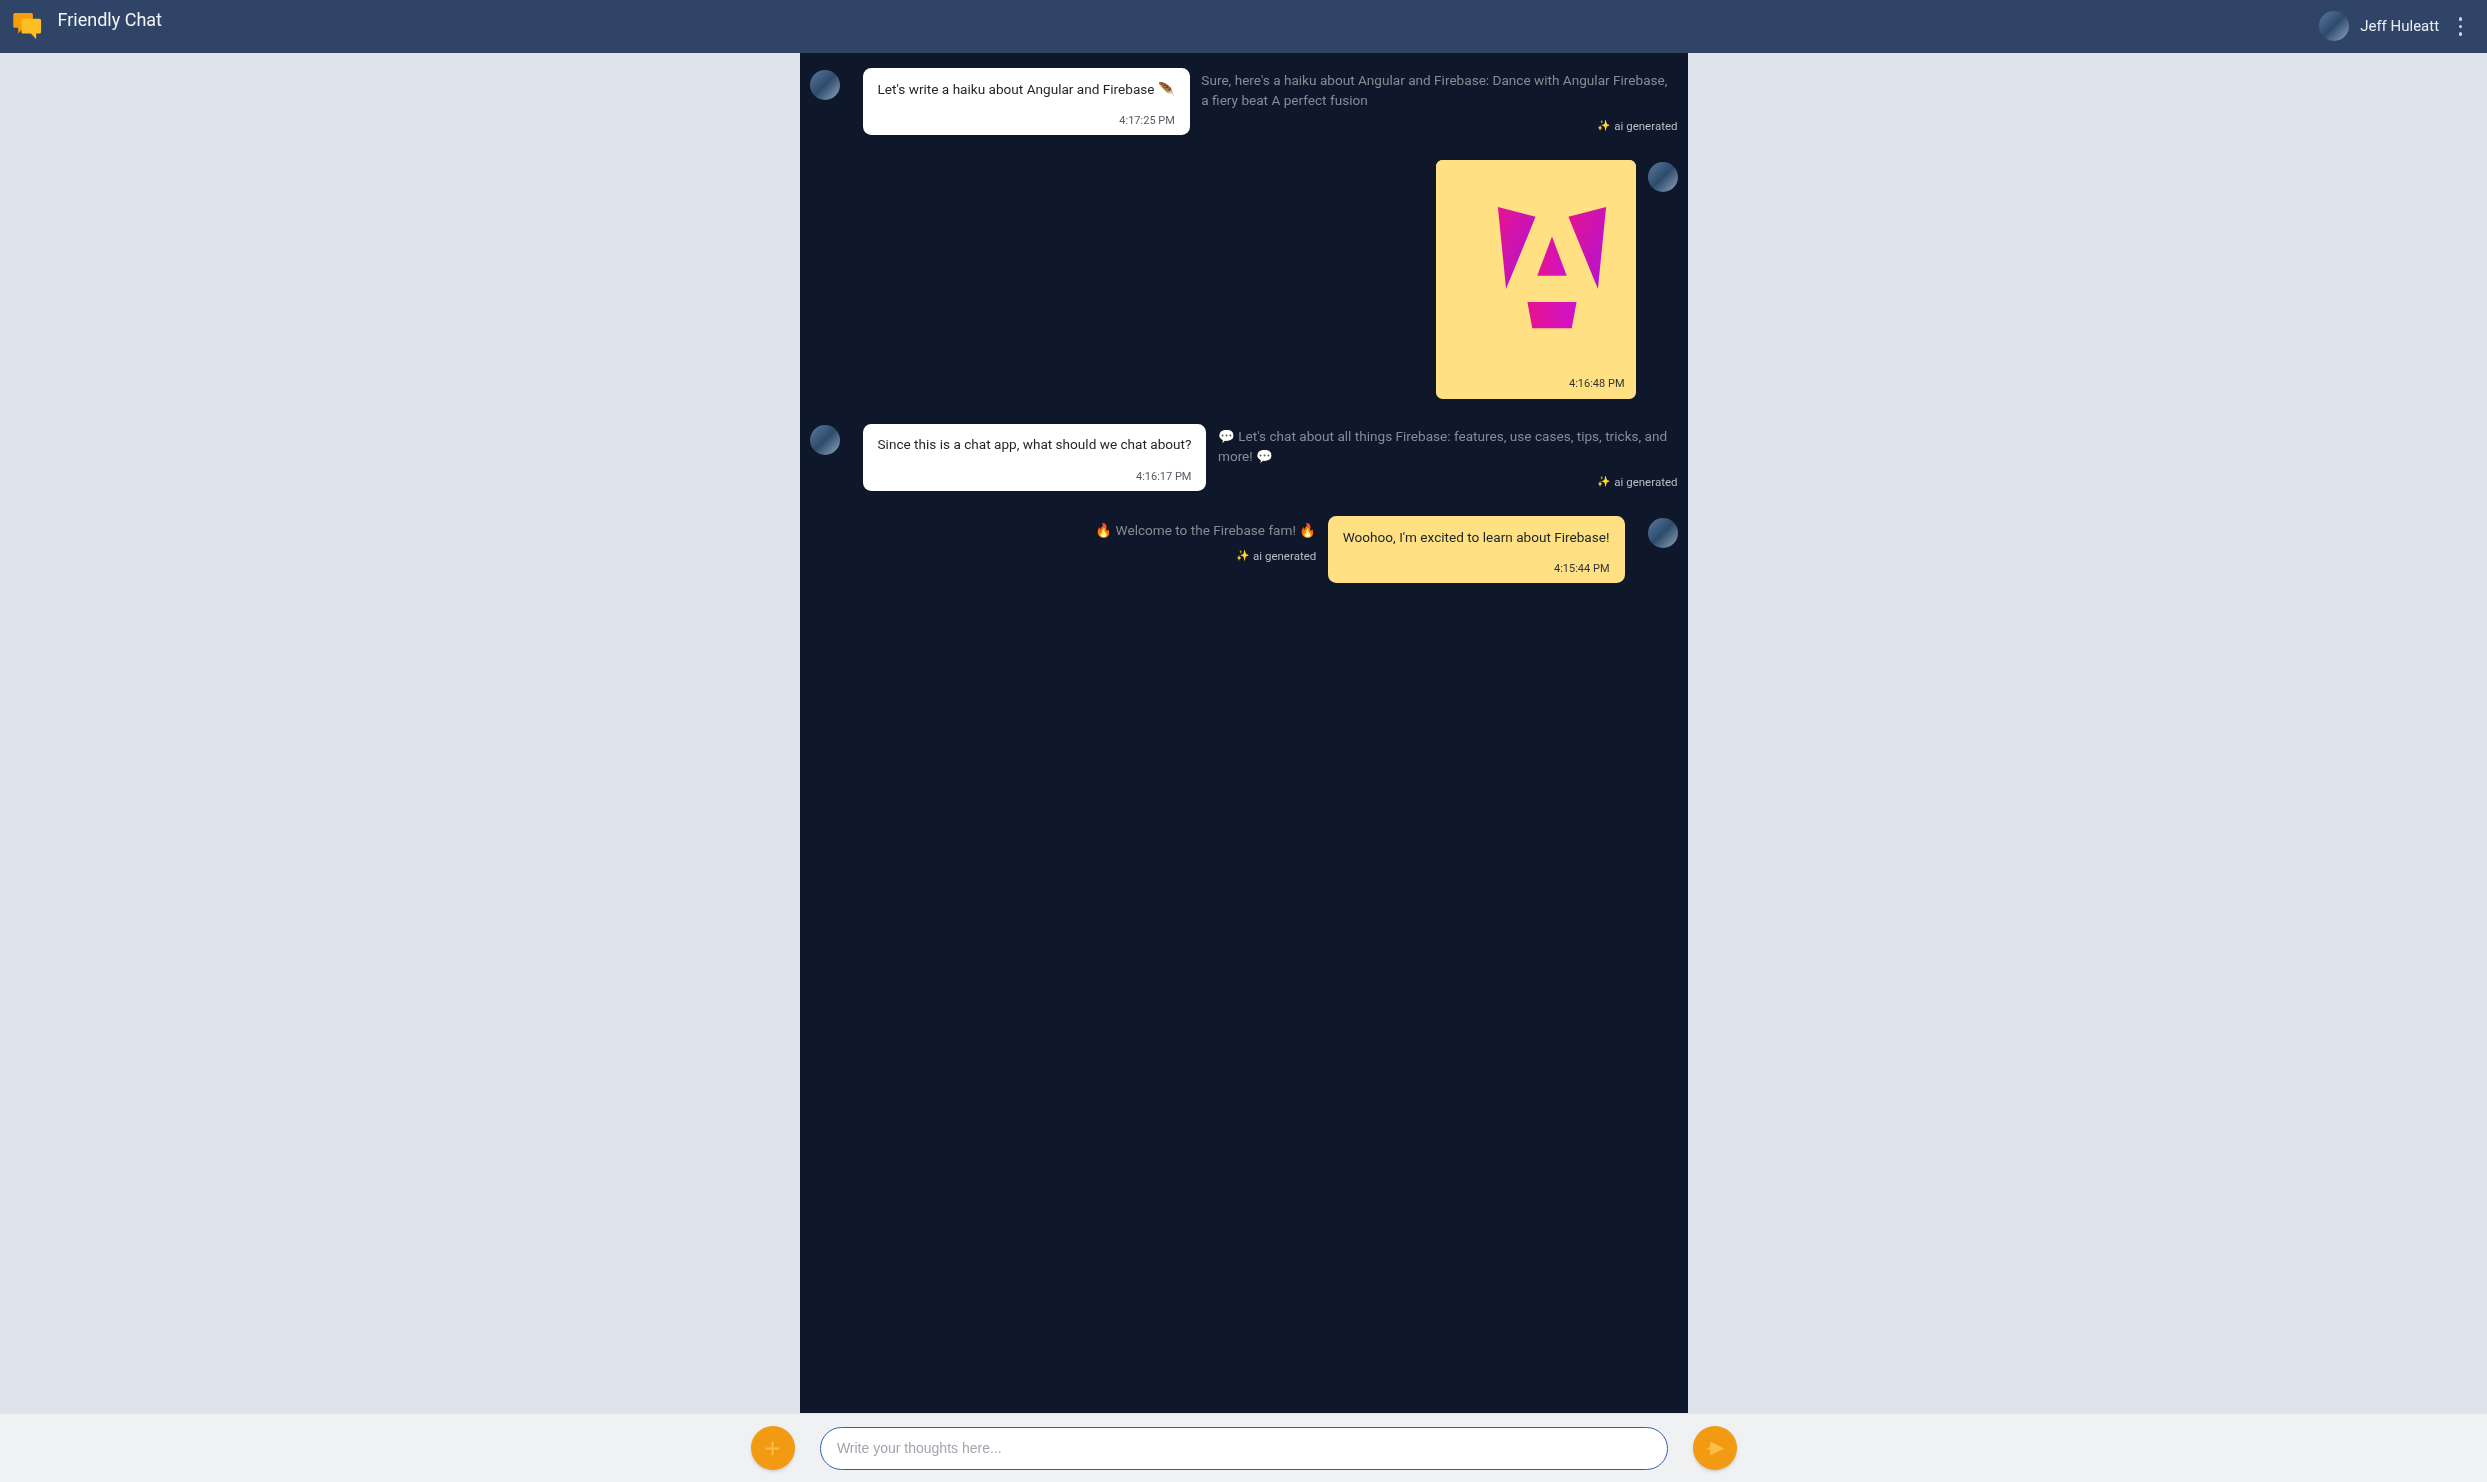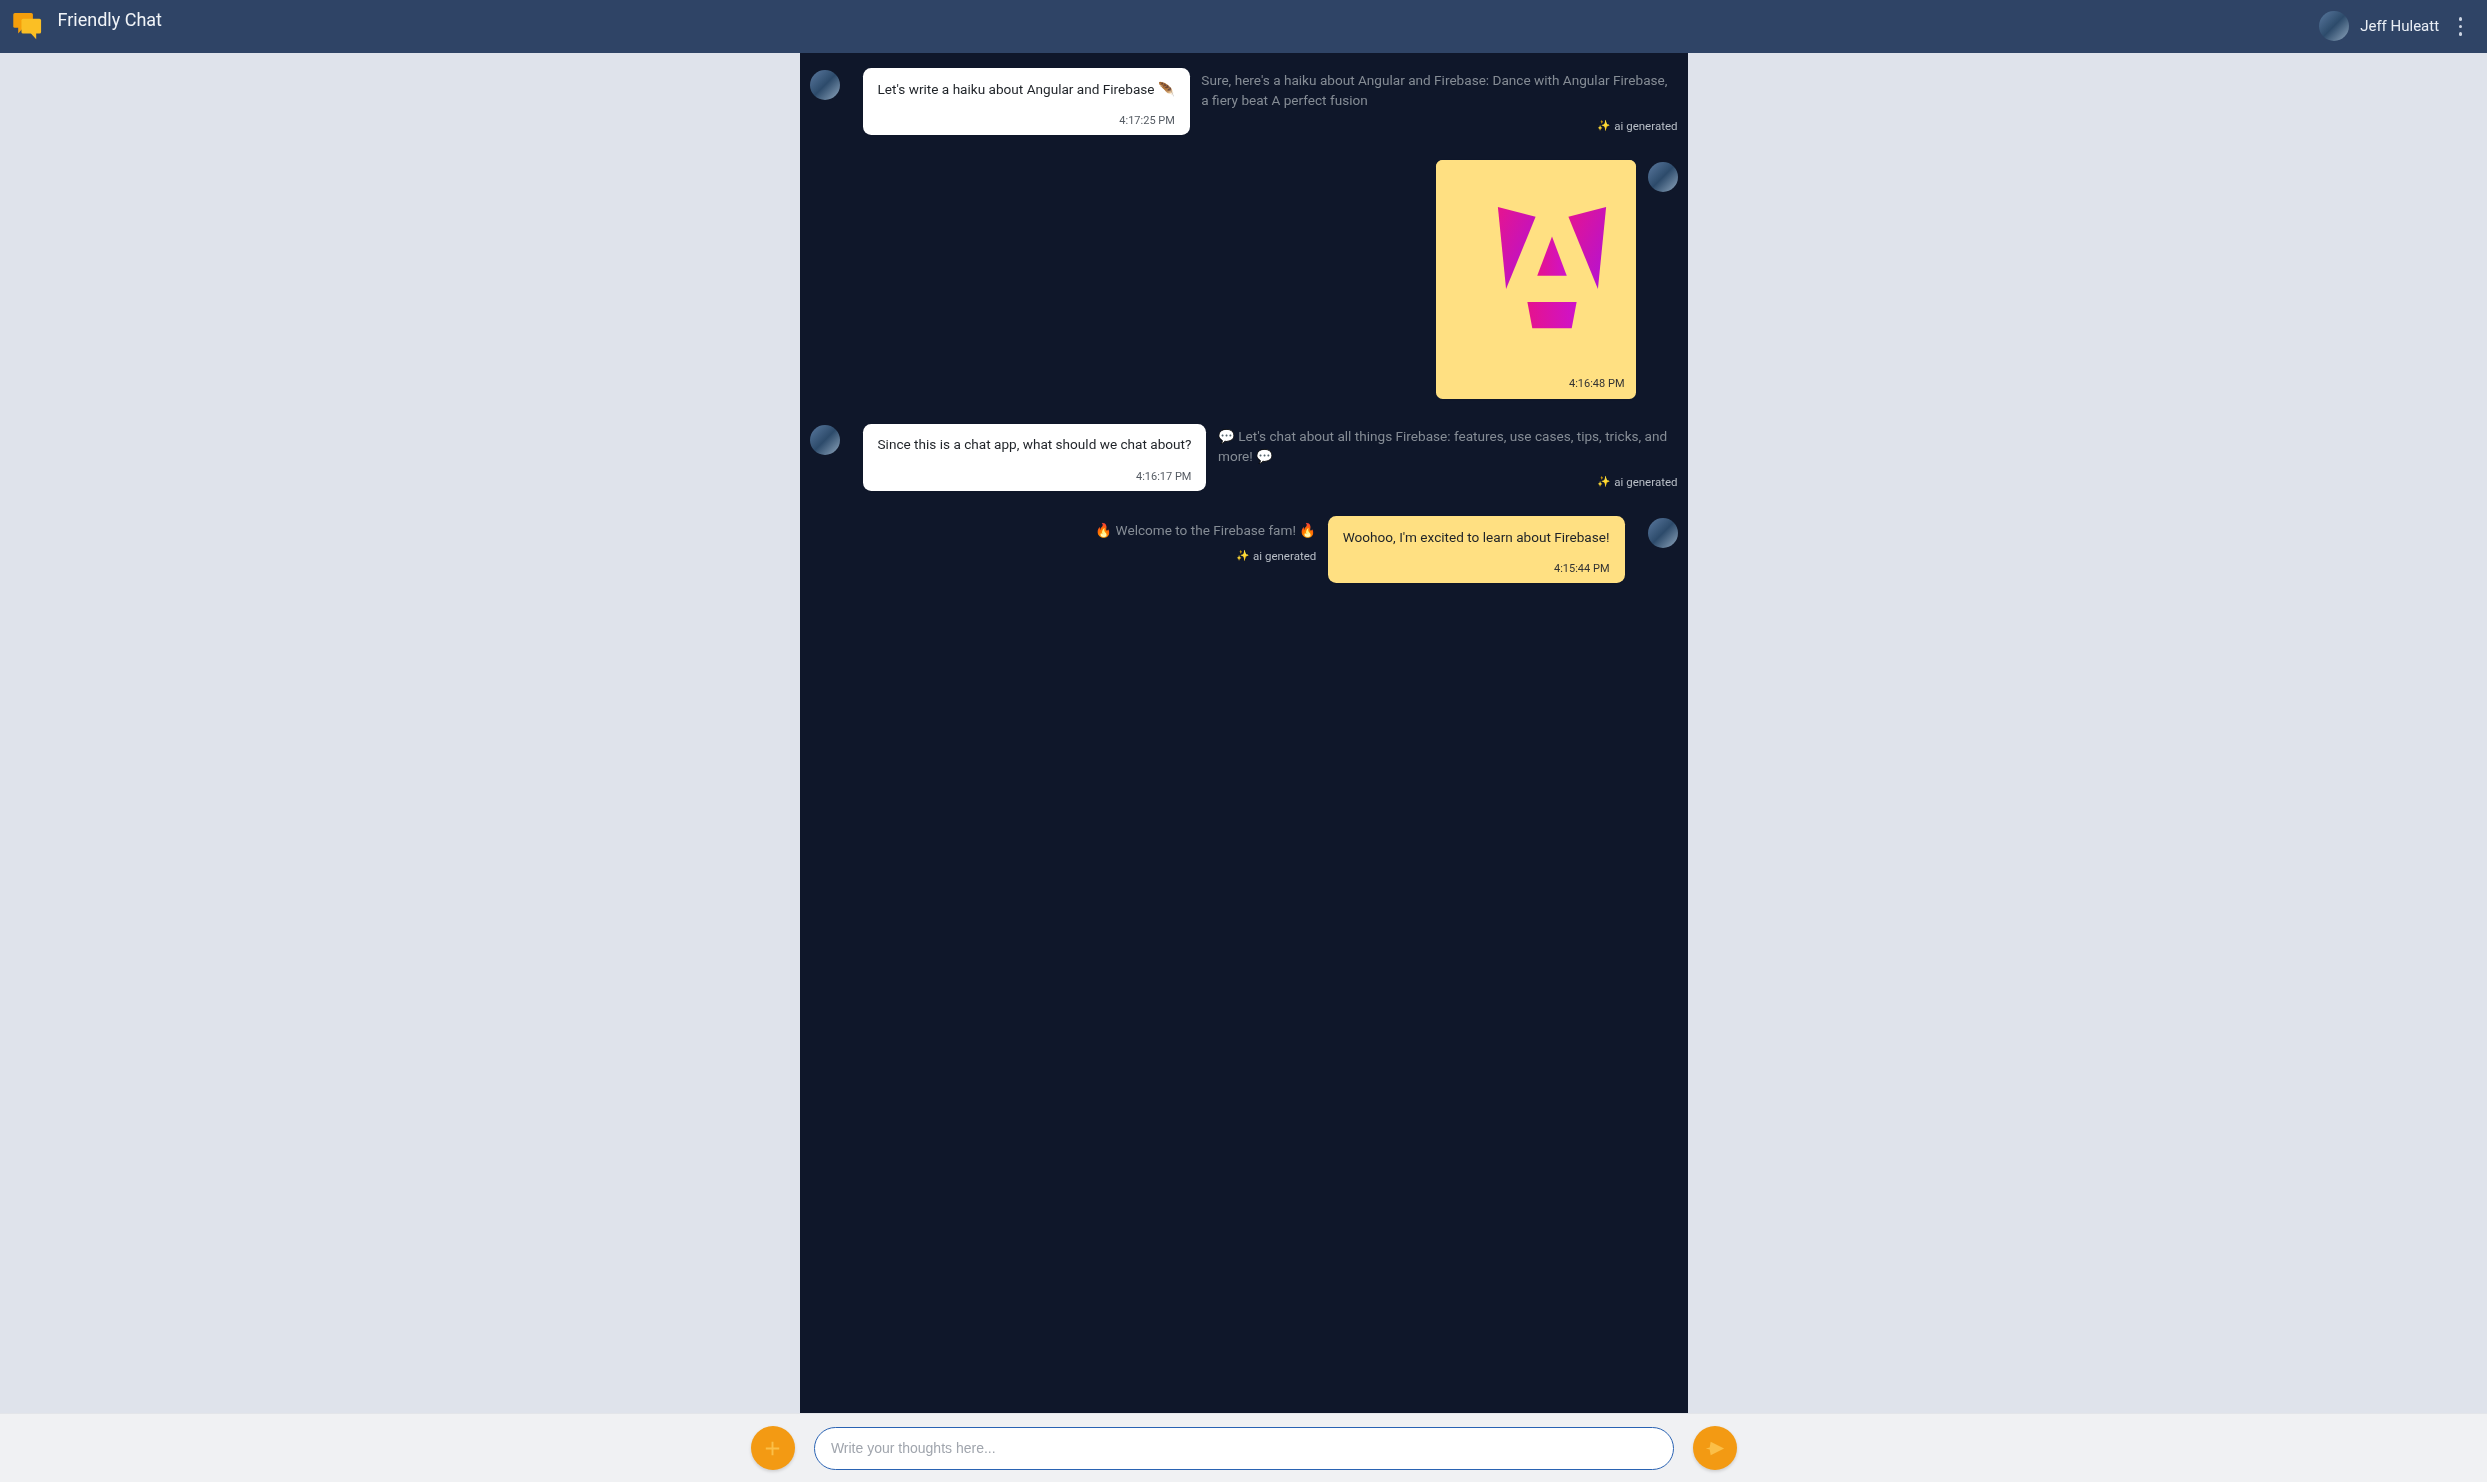--- a/index.html
+++ b/index.html
@@ -90,21 +90,21 @@
   .row4 .welcome-col { flex:1; text-align:right; padding-top:5px; }
   .row4 .ai-label { justify-content:flex-end; }
 
   
   .composer {
     height: 69px; background:#f0f1f3; border-top:0.8px solid #e3e5e9;
     display:flex; align-items:center; justify-content:center;
     gap: 25px; flex-shrink:0; padding: 0 16.4px;
   }
   .composer .composer-inner{
-    display:flex; align-items:center; gap:19px;
+    display:flex; align-items:center; gap:25px;
     width: 986px; max-width:100%;
   }
   .circle-btn {
     width:44px; height:44px; border-radius:50%; background:#f39a13;
     display:flex; align-items:center; justify-content:center;
     box-shadow: 0 1.6px 3.3px rgba(0,0,0,0.15);
     cursor:pointer;
     flex-shrink:0;
   }
   .circle-btn svg { width:23px; height:23px; fill:#fbbf48; }

